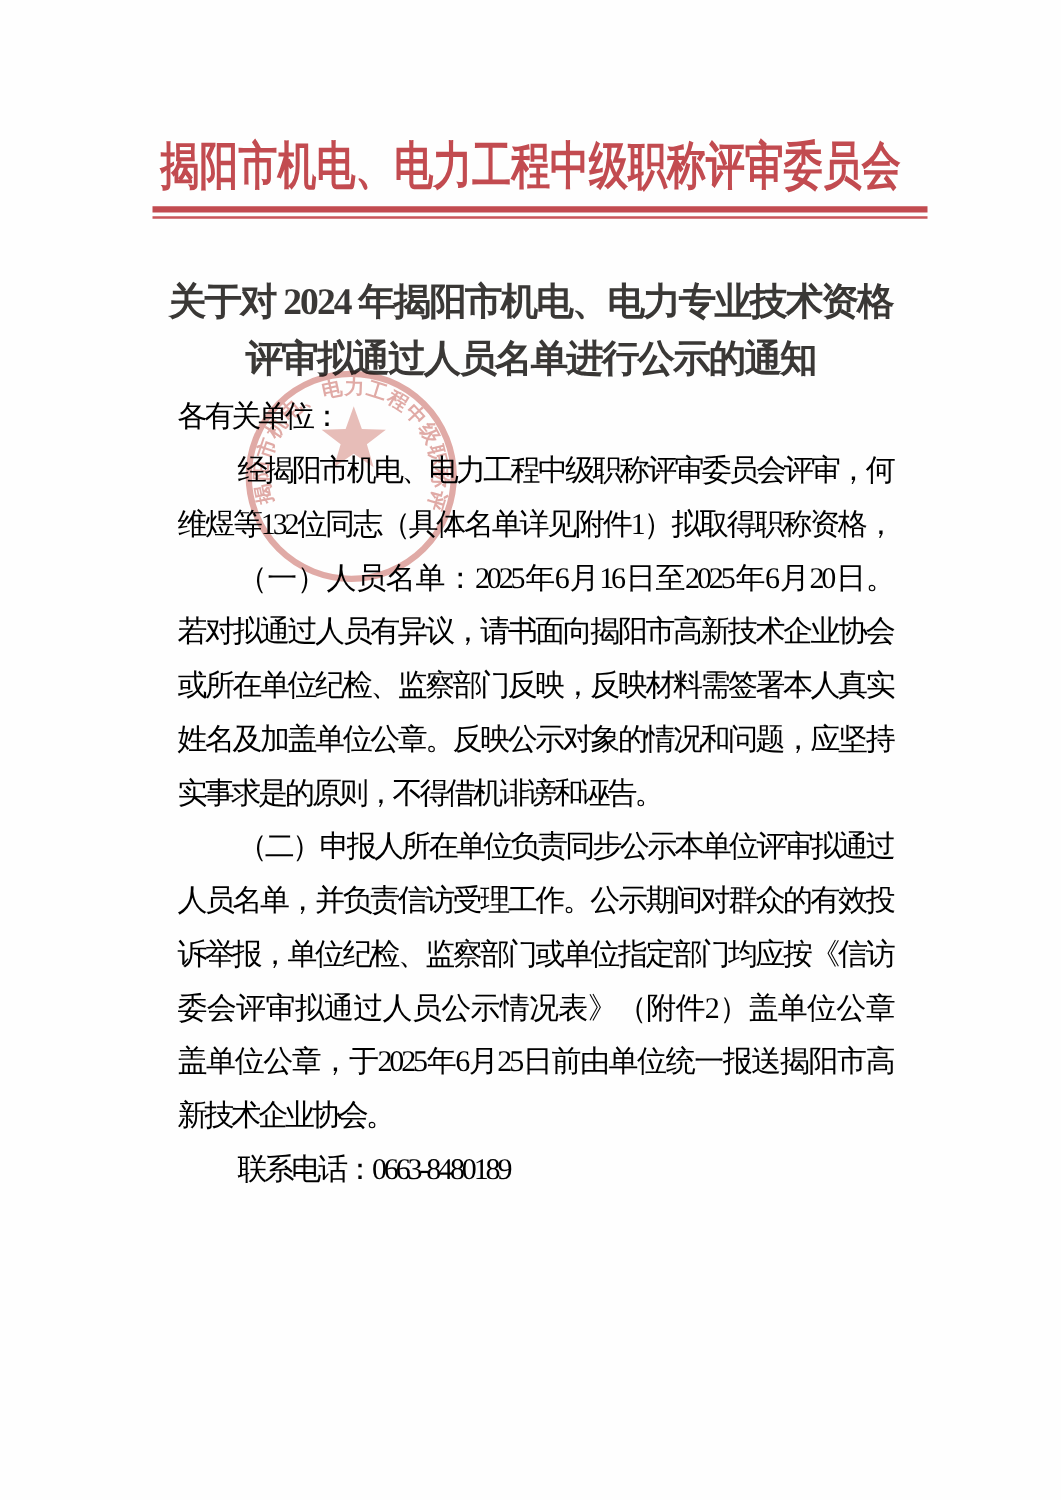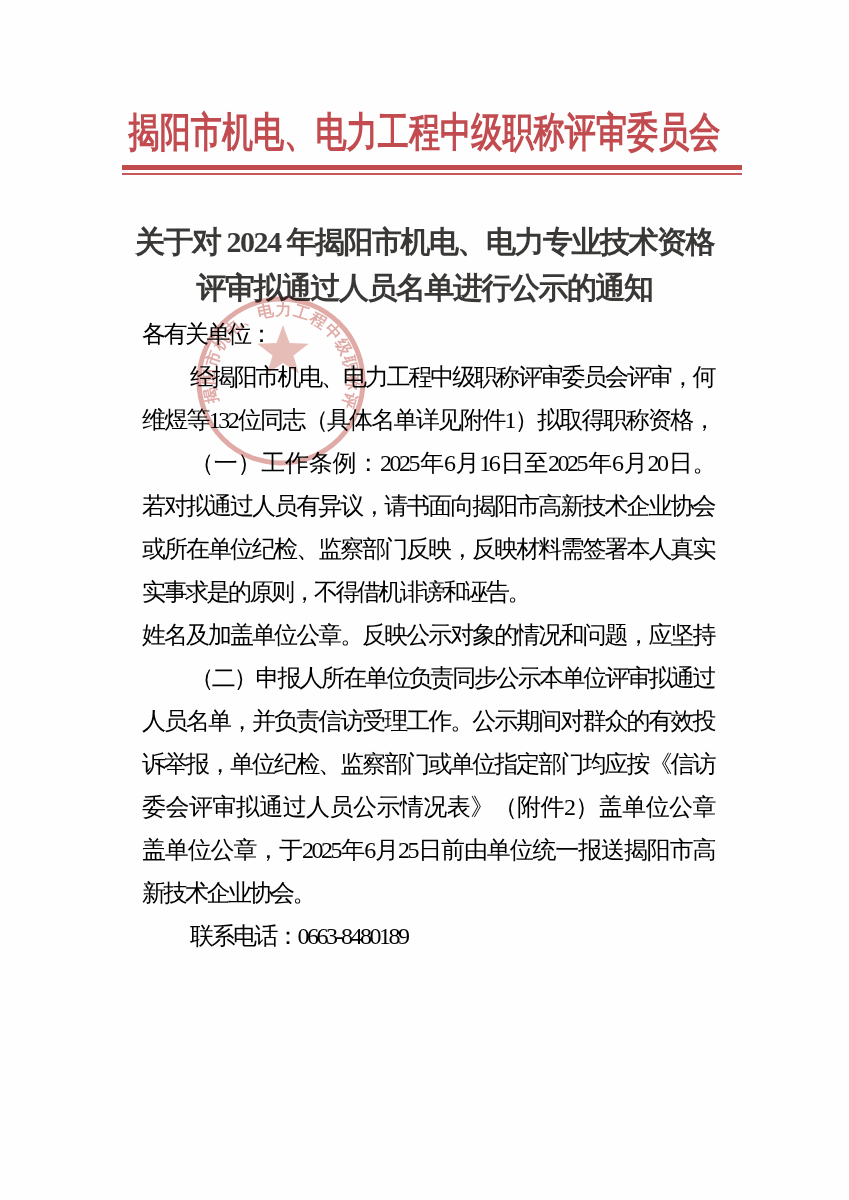--- a/index.html
+++ b/index.html
@@ -94,25 +94,25 @@
 
   <div class="doc-title">
     <div>关于对 2024 年揭阳市机电、电力专业技术资格</div>
     <div>评审拟通过人员名单进行公示的通知</div>
   </div>
 
   <div class="doc-body" id="doc-body">
       <div class="line">各有关单位：</div>
       <div class="line j ind">经揭阳市机电、电力工程中级职称评审委员会评审，何</div>
       <div class="line j">维煜等132位同志（具体名单详见附件1）拟取得职称资格，</div>
-      <div class="line j ind">（一）工作条例：2025年6月16日至2025年6月20日。</div>
+      <div class="line j ind">（一）人员名单：2025年6月16日至2025年6月20日。</div>
       <div class="line j">若对拟通过人员有异议，请书面向揭阳市高新技术企业协会</div>
       <div class="line j">或所在单位纪检、监察部门反映，反映材料需签署本人真实</div>
+      <div class="line j">姓名及加盖单位公章。反映公示对象的情况和问题，应坚持</div>
       <div class="line">实事求是的原则，不得借机诽谤和诬告。</div>
-      <div class="line j">姓名及加盖单位公章。反映公示对象的情况和问题，应坚持</div>
       <div class="line j ind">（二）申报人所在单位负责同步公示本单位评审拟通过</div>
       <div class="line j">人员名单，并负责信访受理工作。公示期间对群众的有效投</div>
       <div class="line j">诉举报，单位纪检、监察部门或单位指定部门均应按《信访</div>
       <div class="line j">委会评审拟通过人员公示情况表》（附件2）盖单位公章</div>
       <div class="line j">盖单位公章，于2025年6月25日前由单位统一报送揭阳市高</div>
       <div class="line">新技术企业协会。</div>
       <div class="line ind">联系电话：0663-8480189</div>
     </div>
 
   <svg class="seal" viewBox="0 0 224 224" xmlns="http://www.w3.org/2000/svg">

